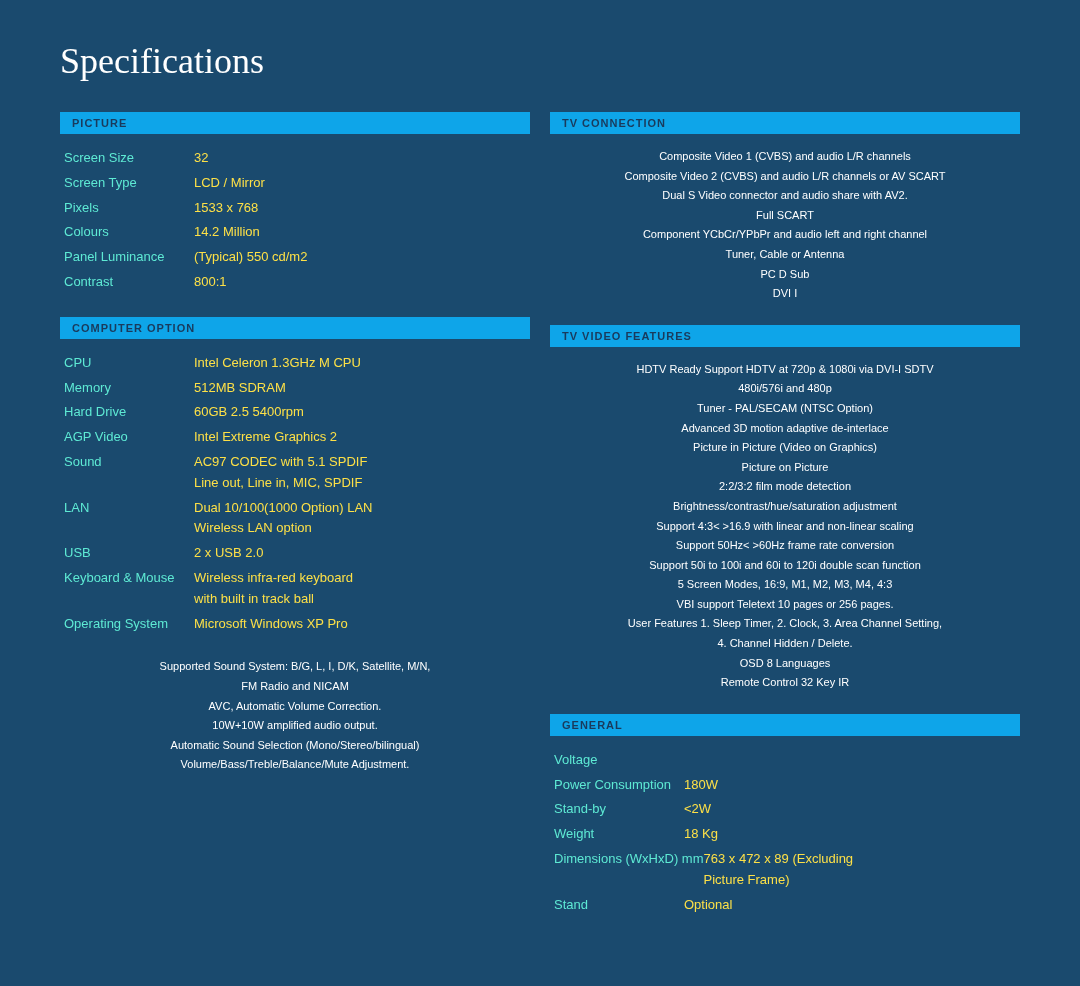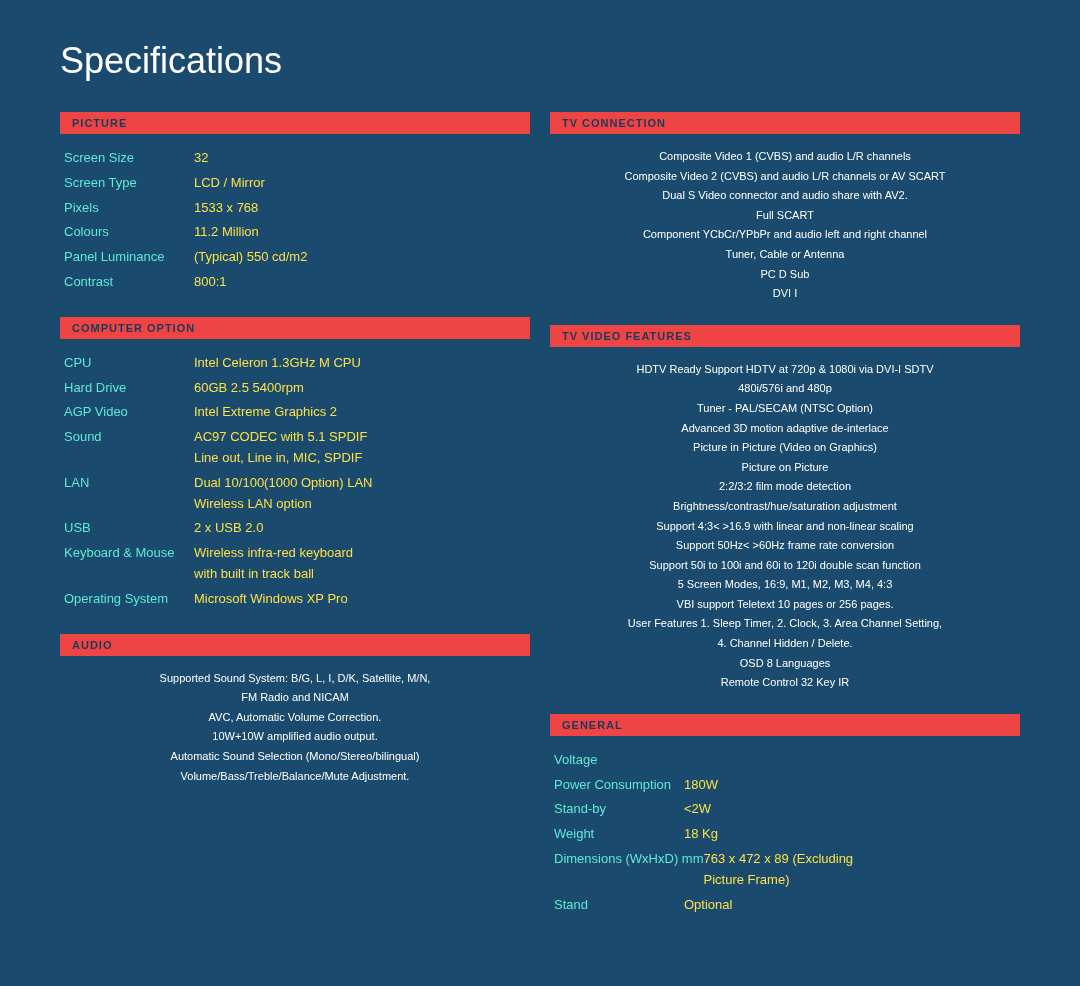--- a/index.html
+++ b/index.html
@@ -9,32 +9,33 @@
       color: #ffffff;
       width: 1080px;
       min-height: 986px;
       padding: 40px 60px 30px 60px;
     }
     h1 {
       font-size: 36px;
       font-weight: normal;
       color: #ffffff;
       margin-bottom: 30px;
+      font-family: Liberation Serif, serif;
     }
     .grid {
       display: grid;
       grid-template-columns: 1fr 1fr;
       gap: 20px;
       margin-bottom: 20px;
     }
     .section {
       background-color: transparent;
     }
     .section-header {
-      background-color: #ef4444;
+      background-color: #0ea5e9;
       color: #1a3a5c;
       font-size: 11px;
       font-weight: bold;
       letter-spacing: 1px;
       padding: 5px 12px;
       margin-bottom: 14px;
       text-transform: uppercase;
     }
     .section-content {
       padding: 0 4px;
@@ -81,21 +82,21 @@
         <div class="spec-row">
           <span class="spec-label">Screen Type</span>
           <span class="spec-value">LCD / Mirror</span>
         </div>
         <div class="spec-row">
           <span class="spec-label">Pixels</span>
           <span class="spec-value">1533 x 768</span>
         </div>
         <div class="spec-row">
           <span class="spec-label">Colours</span>
-          <span class="spec-value">11.2 Million</span>
+          <span class="spec-value">14.2 Million</span>
         </div>
         <div class="spec-row">
           <span class="spec-label">Panel Luminance</span>
           <span class="spec-value">(Typical) 550 cd/m2</span>
         </div>
         <div class="spec-row">
           <span class="spec-label">Contrast</span>
           <span class="spec-value">800:1</span>
         </div>
       </div>
@@ -104,20 +105,24 @@
     <div style="height:20px"></div>
 
     <div class="section">
       <div class="section-header">COMPUTER OPTION</div>
       <div class="section-content">
         <div class="spec-row">
           <span class="spec-label">CPU</span>
           <span class="spec-value">Intel Celeron 1.3GHz M CPU</span>
         </div>
         <div class="spec-row">
+          <span class="spec-label">Memory</span>
+          <span class="spec-value">512MB SDRAM</span>
+        </div>
+        <div class="spec-row">
           <span class="spec-label">Hard Drive</span>
           <span class="spec-value">60GB 2.5  5400rpm</span>
         </div>
         <div class="spec-row">
           <span class="spec-label">AGP Video</span>
           <span class="spec-value">Intel Extreme Graphics 2</span>
         </div>
         <div class="spec-row">
           <span class="spec-label">Sound</span>
           <span class="spec-value">AC97 CODEC with  5.1 SPDIF<br>Line out, Line in, MIC, SPDIF</span>
@@ -137,21 +142,20 @@
         <div class="spec-row">
           <span class="spec-label">Operating System</span>
           <span class="spec-value">Microsoft Windows XP Pro</span>
         </div>
       </div>
     </div>
 
     <div style="height:20px"></div>
 
     <div class="section">
-      <div class="section-header">AUDIO</div>
       <div class="section-content">
         <div class="spec-text">Supported Sound System: B/G, L, I, D/K, Satellite, M/N,</div>
         <div class="spec-text">FM Radio and NICAM</div>
         <div class="spec-text">AVC, Automatic Volume Correction.</div>
         <div class="spec-text">10W+10W amplified audio output.</div>
         <div class="spec-text">Automatic Sound Selection (Mono/Stereo/bilingual)</div>
         <div class="spec-text">Volume/Bass/Treble/Balance/Mute Adjustment.</div>
       </div>
     </div>
 

